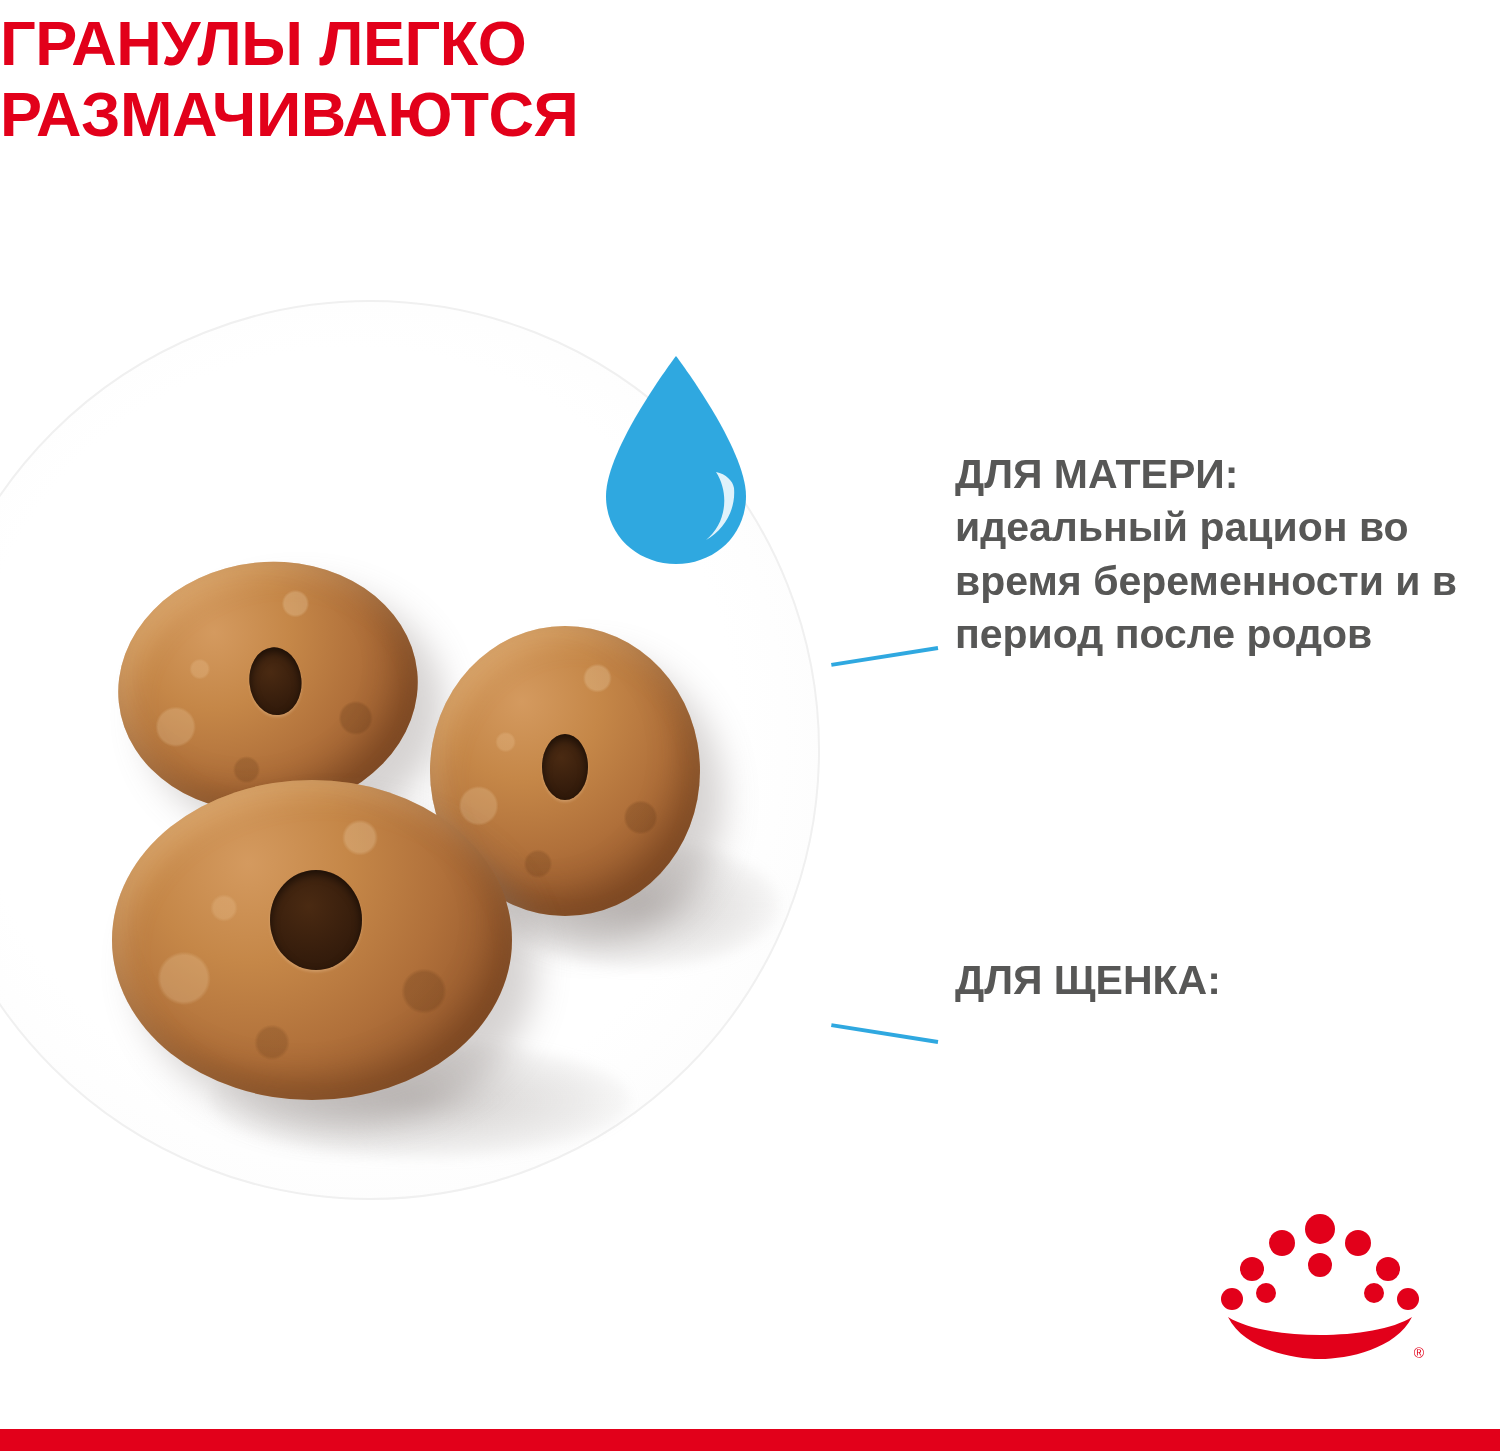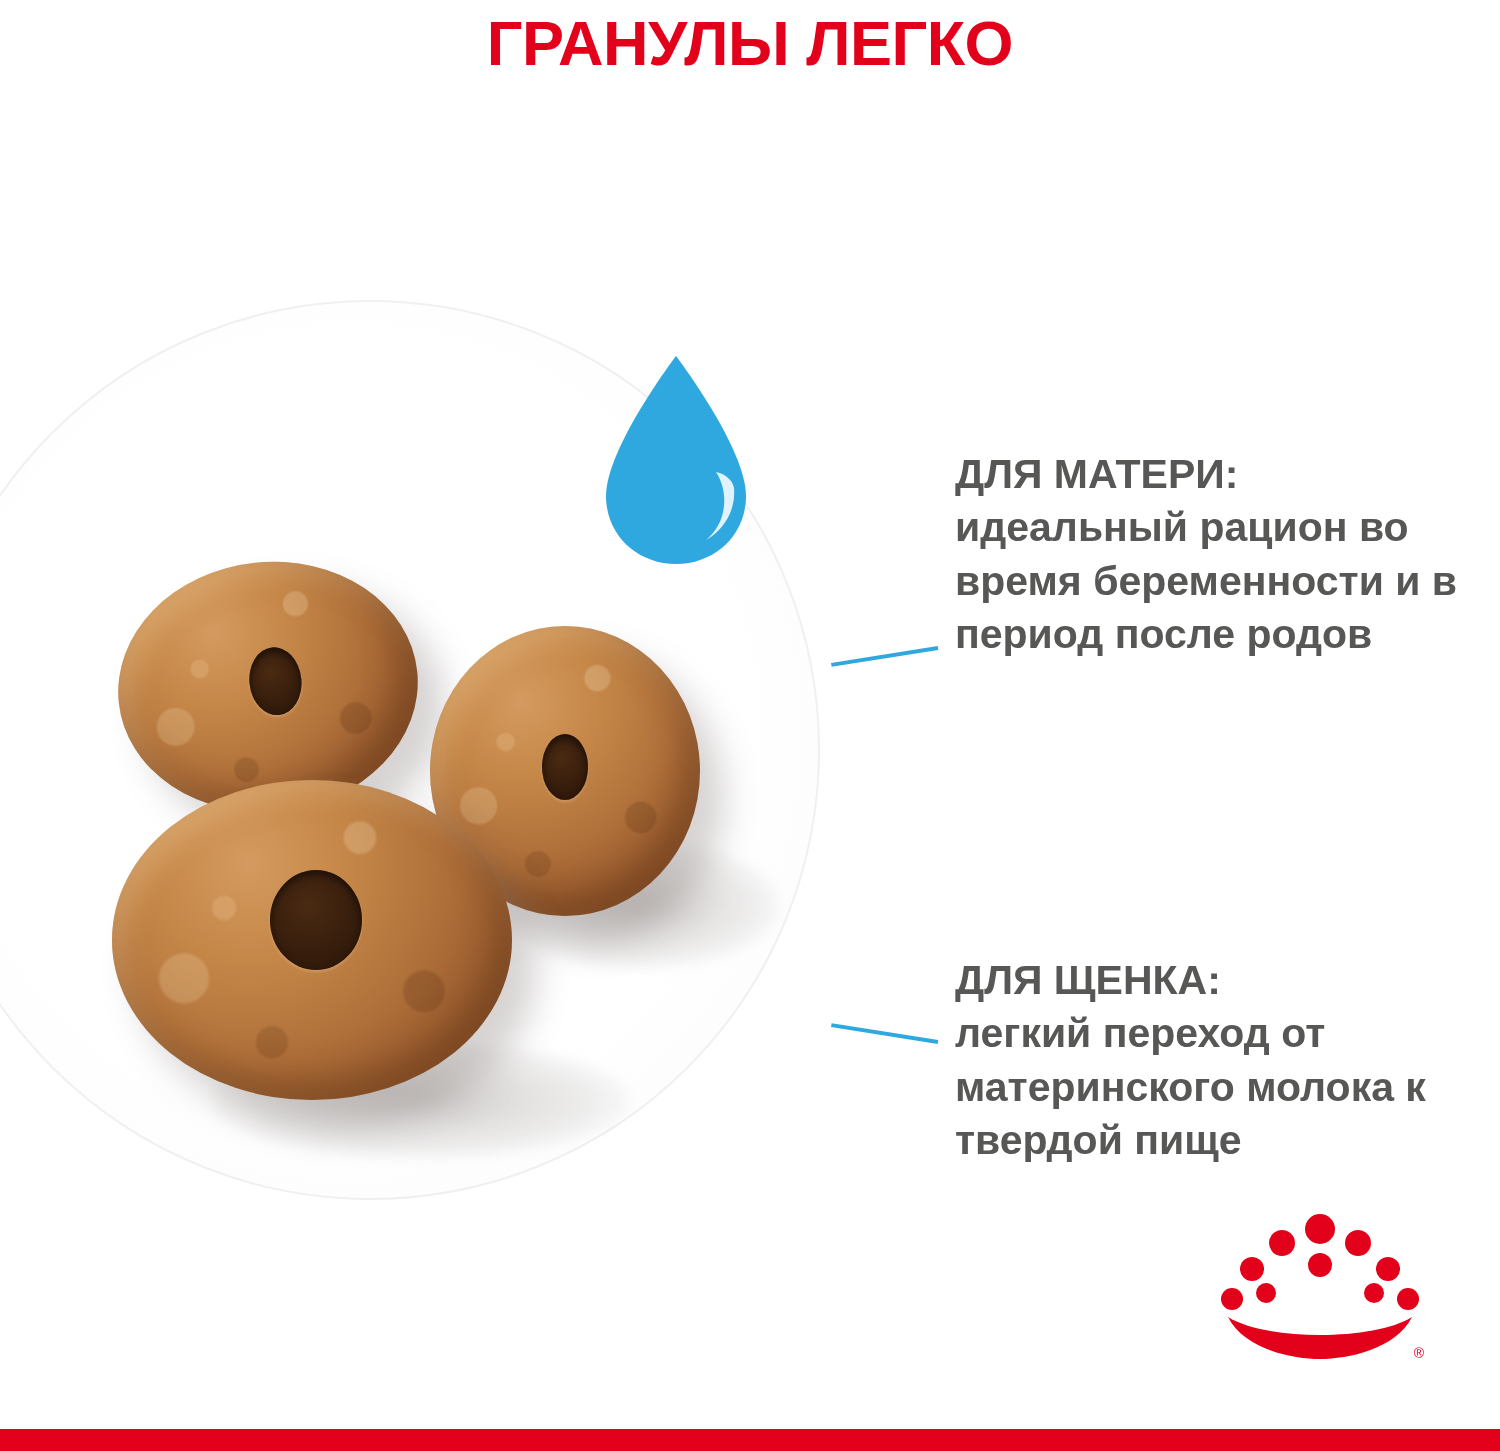--- a/index.html
+++ b/index.html
@@ -17,21 +17,21 @@
     background: #ffffff;
     overflow: hidden;
   }
 
   
   .title {
     position: absolute;
     top: 8px;
     left: 0;
     width: 1500px;
-    text-align: center;
+    text-align: left;
     color: #e2001a;
     font-weight: 700;
     font-size: 63px;
     line-height: 1.12;
     letter-spacing: -0.5px;
     font-family: "Liberation Sans", sans-serif;
   }
   .title .line {
     display: block;
     white-space: nowrap;
@@ -192,20 +192,21 @@
     background: #e2001a;
   }
 </style>
 </head>
 <body>
 
 <div id="page">
 
   <div class="title">
     <span class="line">ГРАНУЛЫ ЛЕГКО</span>
+    <span class="line">РАЗМАЧИВАЮТСЯ</span>
   </div>
 
   <div class="circle-arc"></div>
 
   <div class="drop">
     <svg viewBox="0 0 156 216" width="156" height="216" aria-hidden="true">
       <path d="M78 4 C78 4 8 96 8 144 C8 183 39 212 78 212 C117 212 148 183 148 144 C148 96 78 4 78 4 Z" fill="#2fa8e0"></path>
       <path d="M118 120 C132 142 128 172 108 188 C126 178 138 158 136 136 C135 129 128 122 118 120 Z" fill="#ffffff" opacity="0.85"></path>
     </svg>
   </div>
@@ -233,21 +234,20 @@
   <div class="leader" id="leader-mother"></div>
   <div class="leader" id="leader-puppy"></div>
 
   <div class="callout" id="callout-mother">
     <span class="heading">ДЛЯ МАТЕРИ:</span>
     <span class="body">идеальный рацион во время беременности и в период после родов</span>
   </div>
 
   <div class="callout" id="callout-puppy">
     <span class="heading">ДЛЯ ЩЕНКА:</span>
-    <span class="body">легкий переход от материнского молока к твердой пище</span>
   </div>
 
   <div class="logo">
     <svg viewBox="0 0 200 150" width="200" height="150" aria-hidden="true">
       <g fill="#e2001a">
         <circle cx="100" cy="16" r="15"></circle>
         <circle cx="62" cy="30" r="13"></circle>
         <circle cx="138" cy="30" r="13"></circle>
         <circle cx="32" cy="56" r="12"></circle>
         <circle cx="168" cy="56" r="12"></circle>

